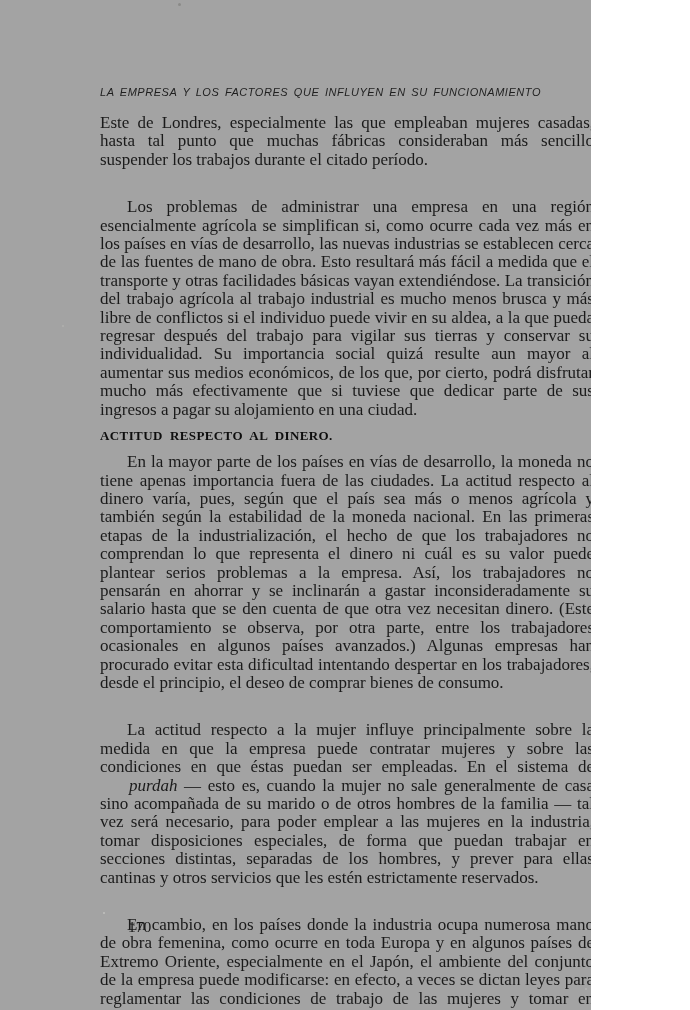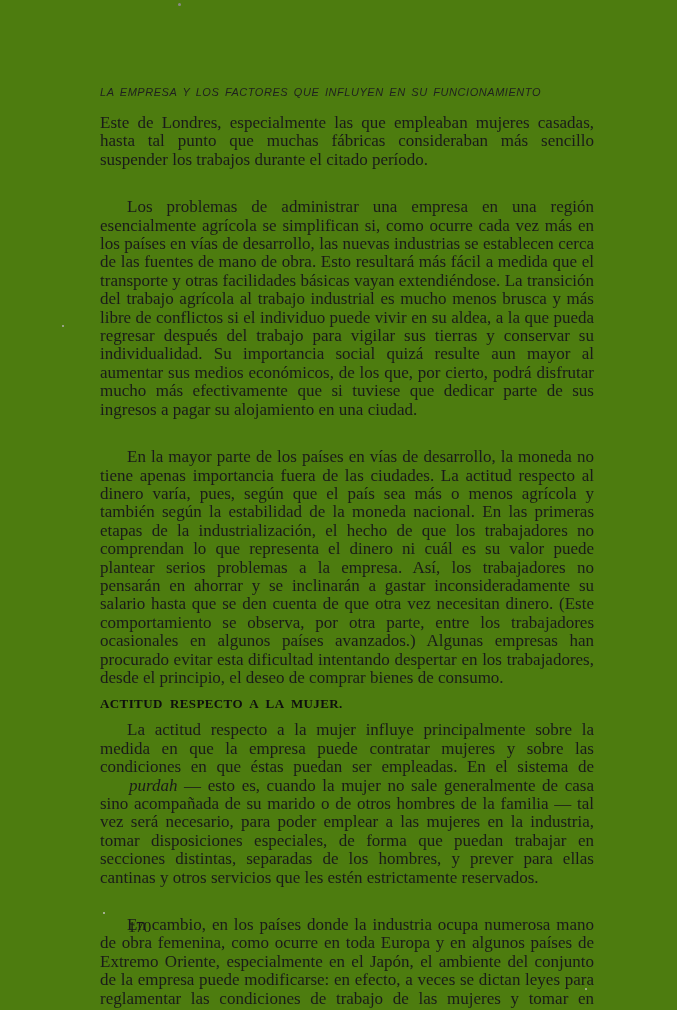--- a/index.html
+++ b/index.html
@@ -2,23 +2,23 @@
 <html lang="es"><head>
 <meta charset="utf-8">
 <style>
   html, body {
     margin: 0;
     padding: 0;
     background: #ffffff;
   }
   .page {
     position: relative;
-    width: 677px;
+    width: 591px;
     height: 1010px;
-    background: #4d7c0f;
+    background: #a3a3a3;
     overflow: hidden;
     color: #1b1b1b;
   }
   .content {
     position: absolute;
     left: 100px;
     top: 86px;
     width: 494px;
   }
   .running-header {
@@ -78,24 +78,24 @@
 <div class="page">
 
   <div class="content">
 
     <div class="running-header">LA EMPRESA Y LOS FACTORES QUE INFLUYEN EN SU FUNCIONAMIENTO</div>
 
     <p class="para">Este de Londres, especialmente las que empleaban mujeres casadas, hasta tal punto que muchas fábricas consideraban más sencillo suspender los trabajos durante el citado período.</p>
 
     <p class="para indent">Los problemas de administrar una empresa en una región esencialmente agrícola se simplifican si, como ocurre cada vez más en los países en vías de desarrollo, las nuevas industrias se establecen cerca de las fuentes de mano de obra. Esto resultará más fácil a medida que el transporte y otras facilidades básicas vayan extendiéndose. La transición del trabajo agrícola al trabajo industrial es mucho menos brusca y más libre de conflictos si el individuo puede vivir en su aldea, a la que pueda regresar después del trabajo para vigilar sus tierras y conservar su individualidad. Su importancia social quizá resulte aun mayor al aumentar sus medios económicos, de los que, por cierto, podrá disfrutar mucho más efectivamente que si tuviese que dedicar parte de sus ingresos a pagar su alojamiento en una ciudad.</p>
 
+    <h2 class="section-heading">ACTITUD RESPECTO AL DINERO.</h2>
 
     <p class="para indent">En la mayor parte de los países en vías de desarrollo, la moneda no tiene apenas importancia fuera de las ciudades. La actitud respecto al dinero varía, pues, según que el país sea más o menos agrícola y también según la estabilidad de la moneda nacional. En las primeras etapas de la industrialización, el hecho de que los trabajadores no comprendan lo que representa el dinero ni cuál es su valor puede plantear serios problemas a la empresa. Así, los trabajadores no pensarán en ahorrar y se inclinarán a gastar inconsideradamente su salario hasta que se den cuenta de que otra vez necesitan dinero. (Este comportamiento se observa, por otra parte, entre los trabajadores ocasionales en algunos países avanzados.) Algunas empresas han procurado evitar esta dificultad intentando despertar en los trabajadores, desde el principio, el deseo de comprar bienes de consumo.</p>
 
-    <h2 class="section-heading">ACTITUD RESPECTO A LA MUJER.</h2>
 
     <p class="para indent"><span>La actitud respecto a la mujer influye principalmente sobre la medida en que la empresa puede contratar mujeres y sobre las condiciones en que éstas puedan ser empleadas. En el sistema de </span><em>purdah</em><span> — esto es, cuando la mujer no sale generalmente de casa sino acompañada de su marido o de otros hombres de la familia — tal vez será necesario, para poder emplear a las mujeres en la industria, tomar disposiciones especiales, de forma que puedan trabajar en secciones distintas, separadas de los hombres, y prever para ellas cantinas y otros servicios que les estén estrictamente reservados.</span></p>
 
     <p class="para indent para-mujer-2">En cambio, en los países donde la industria ocupa numerosa mano de obra femenina, como ocurre en toda Europa y en algunos países de Extremo Oriente, especialmente en el Japón, el ambiente del conjunto de la empresa puede modificarse: en efecto, a veces se dictan leyes para reglamentar las condiciones de trabajo de las mujeres y tomar en consideración sus necesidades especiales, y, en dicho caso, los hombres resultan igualmente beneficiados. Por regla general, estas disposiciones especiales tienden a mejorar los servicios de bienestar.</p>
 
   </div>
 
   <div class="page-number">170</div>
 
   <span class="speck speck-1"></span>

